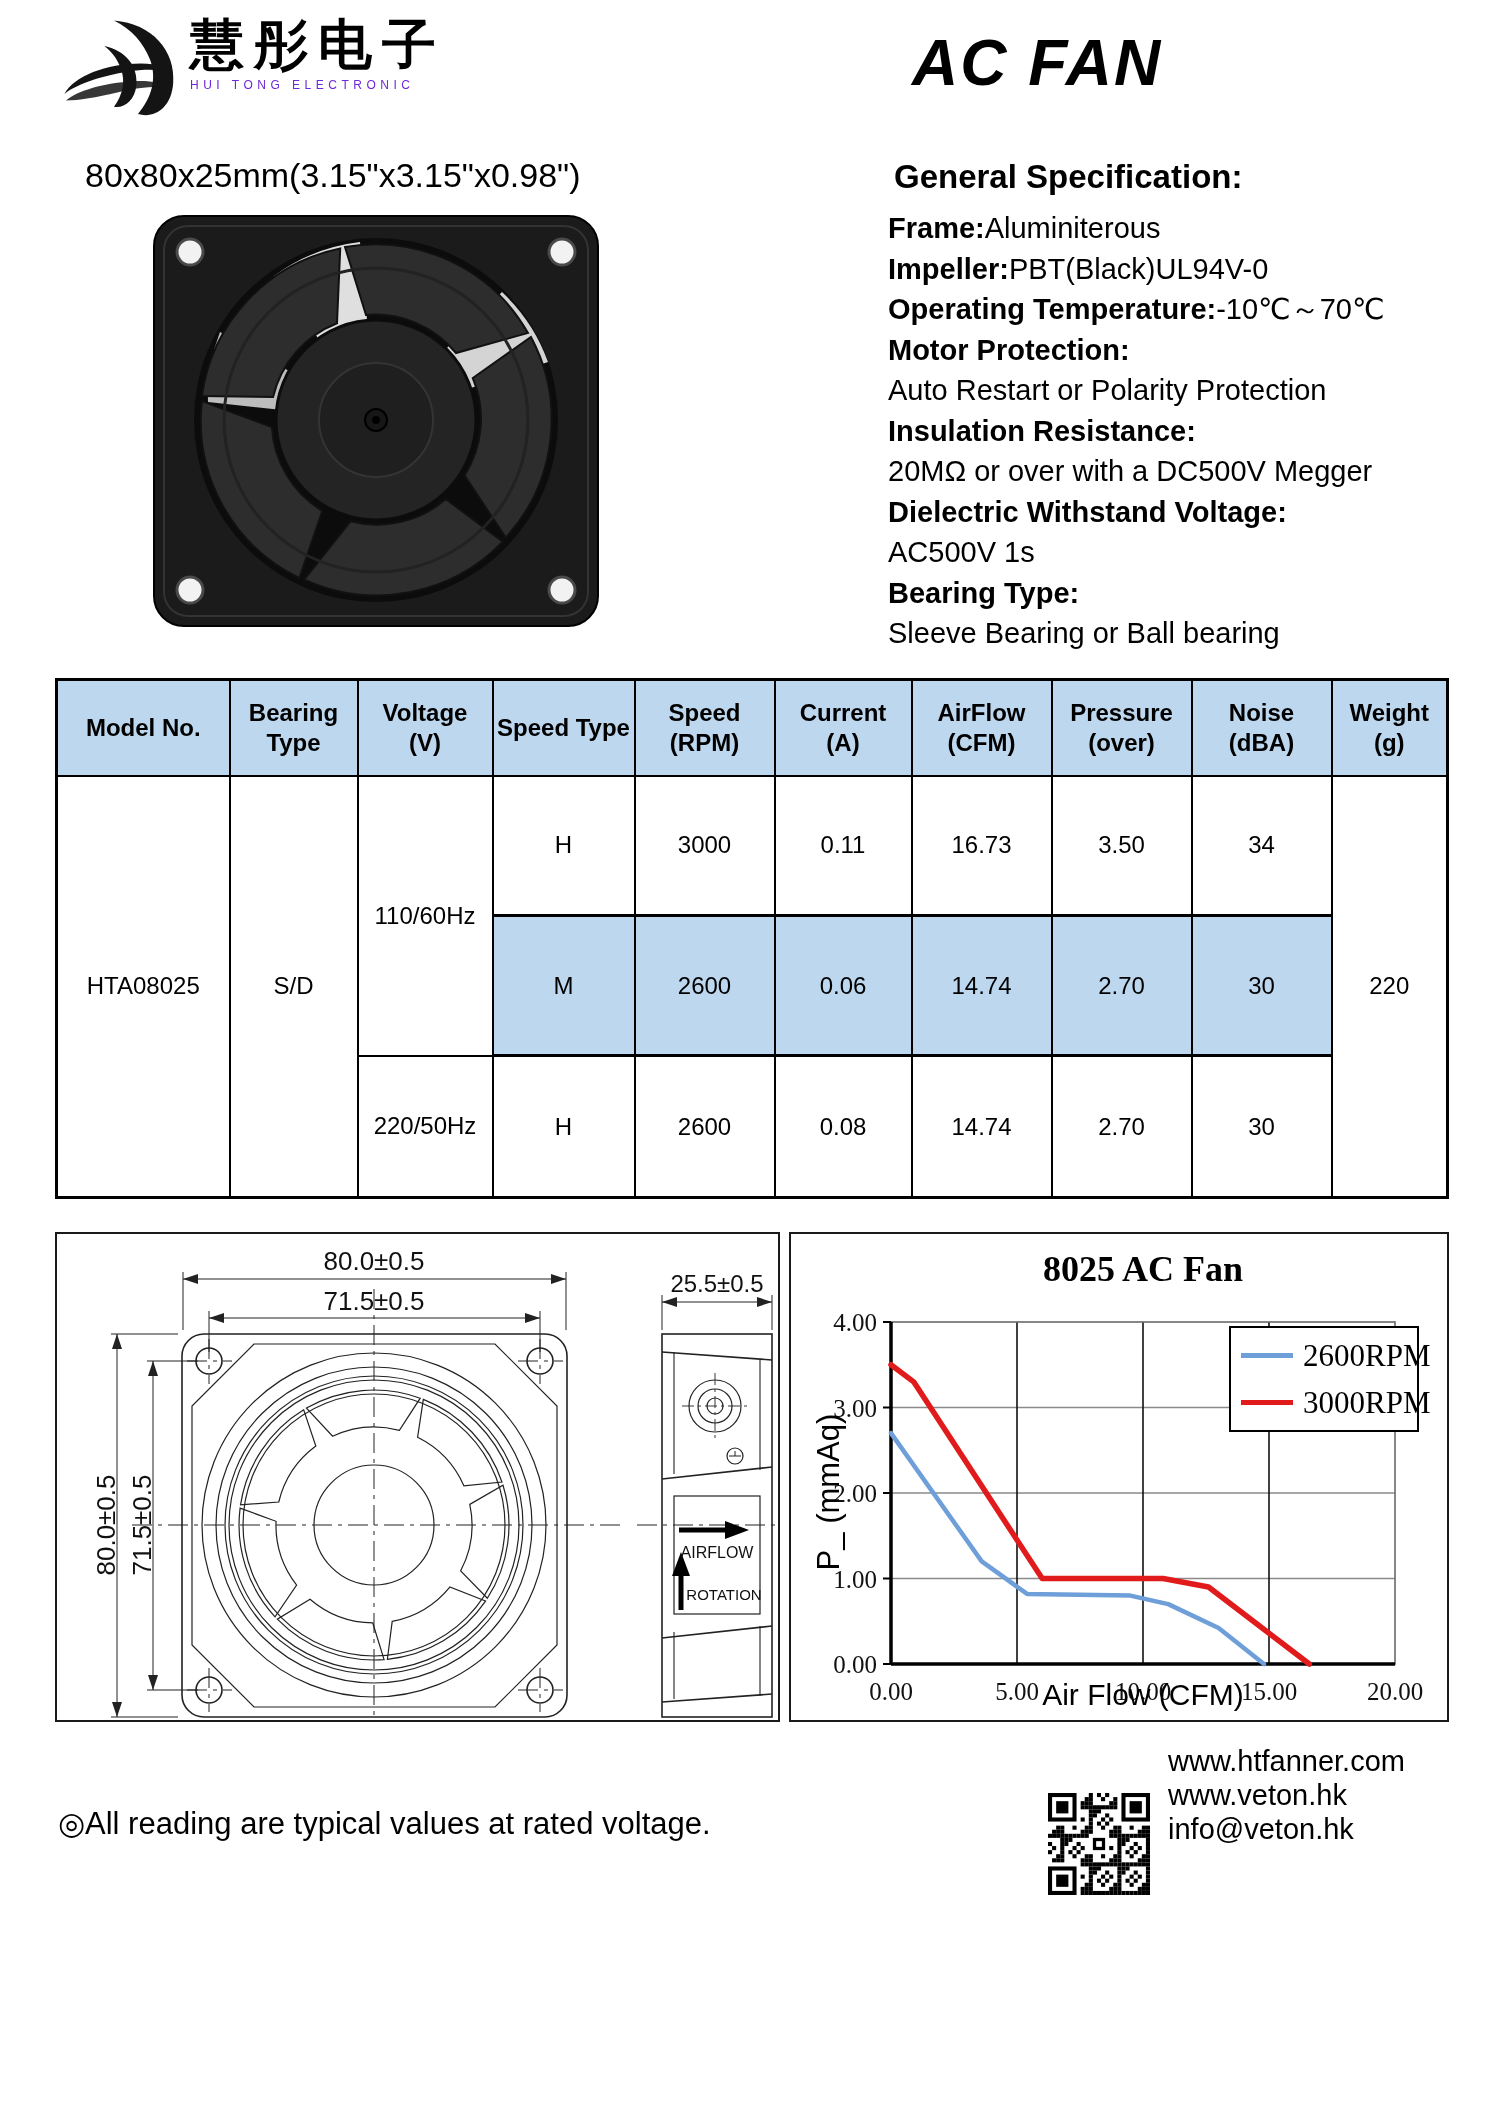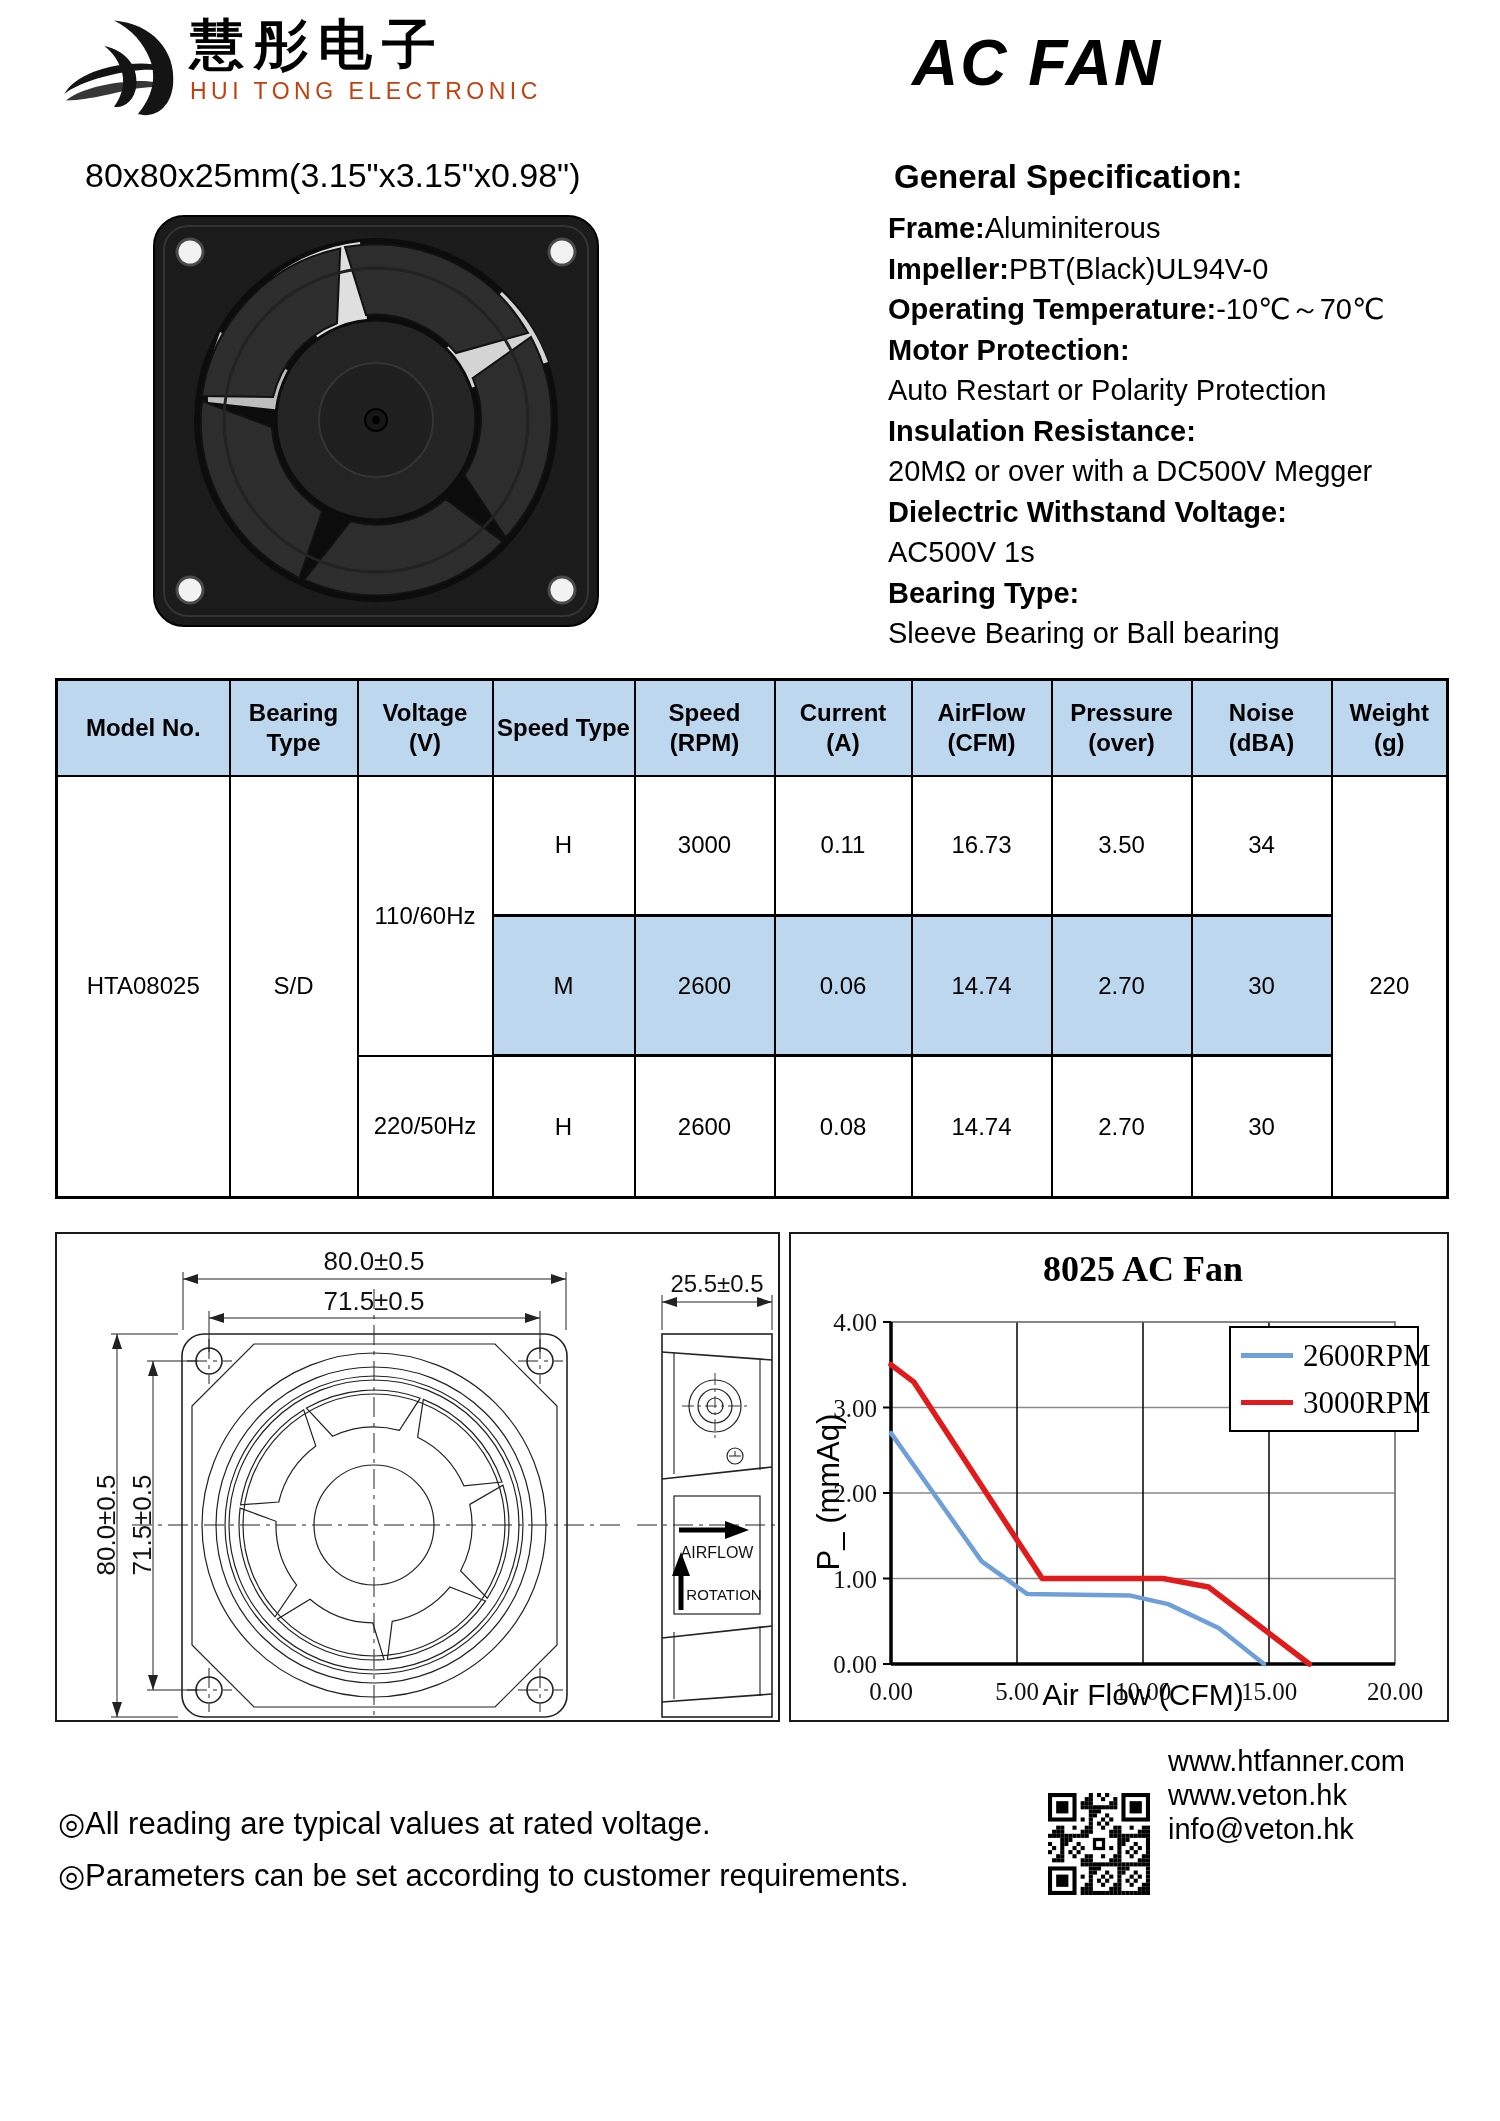--- a/index.html
+++ b/index.html
@@ -3,21 +3,21 @@
 <meta charset="utf-8">
 <style>
   html,body{margin:0;padding:0;background:#888;}
   .page{position:relative;width:1500px;height:2121px;background:#fff;margin:0 auto;
         font-family:"Liberation Sans","DejaVu Sans",sans-serif;color:#000;overflow:hidden;}
   .abs{position:absolute;}
 
   
   .brand{left:58px;top:14px;display:flex;align-items:flex-start;}
   .brand-cn{font-size:54px;font-weight:bold;letter-spacing:10px;line-height:60px;}
-  .brand-en{font-size:23px;letter-spacing:4.5px;color:#c2410c;margin-top:4px;}
+  .brand-en{font-size:12px;letter-spacing:4.5px;color:#6d28d9;margin-top:4px;}
   .ac-fan{left:912px;top:26px;font-size:64px;font-weight:bold;font-style:italic;letter-spacing:2px;}
 
   .size-line{left:85px;top:156px;font-size:34px;}
 
   
   .gen-spec{left:888px;top:158px;width:560px;}
   .gen-spec h2{margin:0 0 12px 6px;font-size:33px;}
   .gs-line{font-size:29px;line-height:40.5px;}
   .gs-line b{font-weight:bold;}
 
@@ -347,21 +347,20 @@
       </div>
       <div class="legend-row">
         <span class="sw" style="background: rgb(225, 27, 27);"></span>
         <span class="lg-label">3000RPM</span>
       </div>
     </div>
   </div>
 
   <div class="abs notes">
     <div>◎All reading are typical values at rated voltage.</div>
-    <div>◎Parameters can be set according to customer requirements.</div>
   </div>
   <svg id="qr-svg" class="abs qr" viewBox="0 0 25 25">
       <rect x="0" y="0" width="25" height="25" fill="#fff"></rect>
       <rect x="0" y="10" width="1" height="1" fill="#000"></rect>
       <rect x="0" y="12" width="1" height="1" fill="#000"></rect>
       <rect x="0" y="14" width="1" height="1" fill="#000"></rect>
       <rect x="1" y="9" width="1" height="1" fill="#000"></rect>
       <rect x="1" y="10" width="1" height="1" fill="#000"></rect>
       <rect x="1" y="13" width="1" height="1" fill="#000"></rect>
       <rect x="1" y="16" width="1" height="1" fill="#000"></rect>

